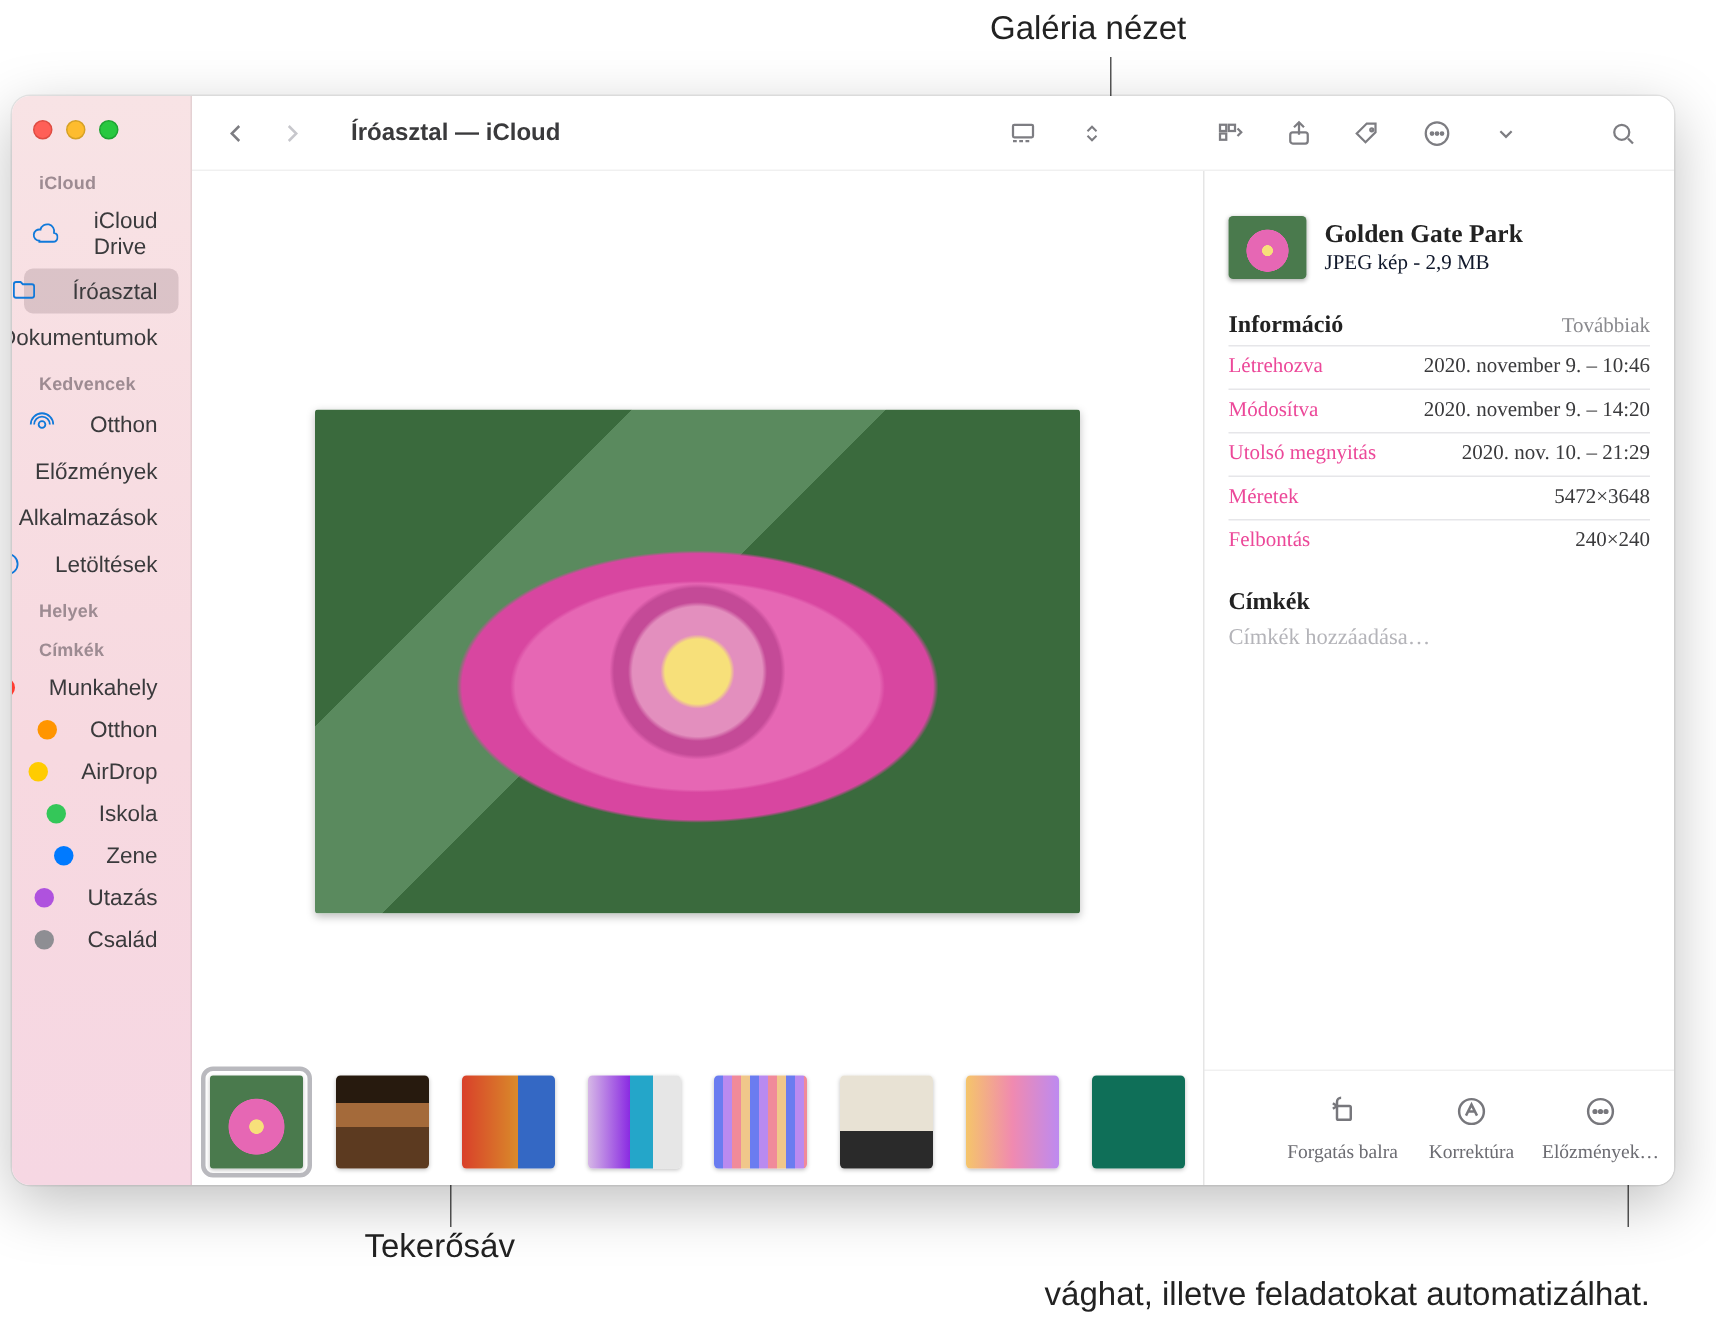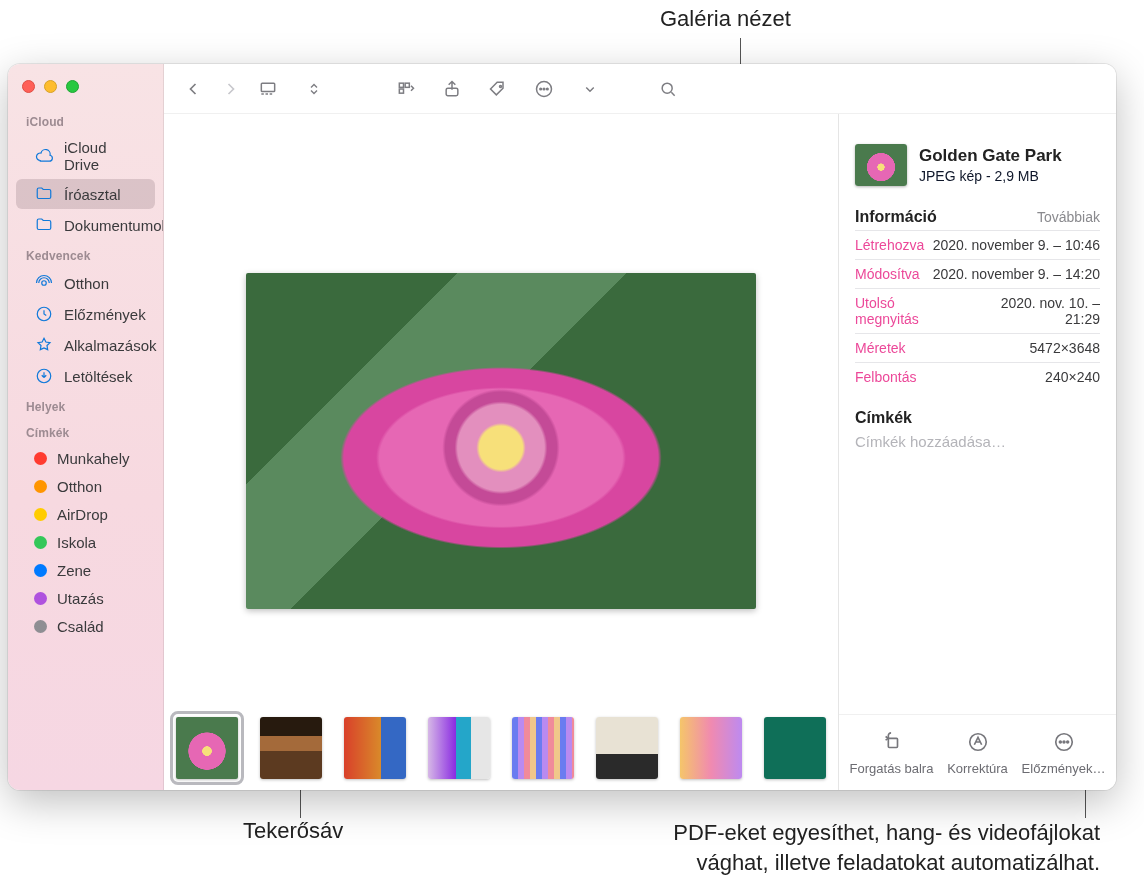--- a/index.html
+++ b/index.html
@@ -81,26 +81,27 @@
   .tdot.green { background: #28c840; border: 1px solid #1ea433; }
 
   .sb-section {
     font-size: 12px;
     color: #9d8b92;
     font-weight: 600;
     padding: 8px 18px 4px;
     letter-spacing: .01em;
   }
   .sb-item {
-    display: flex; align-items: center; gap: 10px;
+    display: flex; align-items: center; gap: 22px;
     padding: 5px 14px 5px 18px;
     border-radius: 6px;
     margin: 1px 8px;
     color: #3a3a3c;
     cursor: default;
+    justify-content: flex-end;
   }
   .sb-item.active {
     background: rgba(120, 90, 100, 0.22);
   }
   .sb-icon { width: 20px; height: 20px; display:flex; align-items:center; justify-content:center; color:#1079da; flex:0 0 20px; }
   .sb-icon svg { width: 18px; height: 18px; }
   .sb-label { font-size: 15px; }
   .tag-dot { width: 13px; height: 13px; border-radius: 50%; flex:0 0 13px; }
 
   
@@ -188,24 +189,25 @@
   .t2{background: linear-gradient(#271a0e 0 30%, #a46a3a 30% 55%, #5c3a20 55% 100%);}
   .t3{background: linear-gradient(90deg,#d9402a,#d98a2a 60%,#3468c4 60%);}
   .t4{background: linear-gradient(90deg,#d6b8e6,#8a2be2 45%,#24a6c9 45% 70%,#e6e6e6 70%);}
   .t5{background: repeating-linear-gradient(90deg,#6a7cf0 0 6px,#b98af0 6px 12px,#f08a9a 12px 18px,#f0c78a 18px 24px);}
   .t6{background: linear-gradient(#e8e2d4 0 60%, #2a2a2a 60% 100%);}
   .t7{background: linear-gradient(90deg,#f5c56a,#f08ab0,#bd8af0);}
   .t8{background: linear-gradient(#0f6f58,#0f6f58);}
 
   
   .info {
-    width: 278px;
+    width: 314px;
     border-left: 1px solid rgba(0,0,0,0.1);
     display:flex; flex-direction:column;
     font-size: 14px;
+    font-family: Liberation Serif, serif;
   }
   .info-head {
     display:flex; gap:12px; align-items:center;
     padding: 30px 16px 14px;
   }
   .info-thumb {
     width:52px; height:42px; border-radius:3px;
     box-shadow: 0 1px 3px rgba(0,0,0,0.3);
     background: radial-gradient(circle at 50% 55%, #f7e07a 0 10%, #e667b4 11% 40%, #4a7a4d 41% 100%);
   }
@@ -227,21 +229,21 @@
   .info-row:first-child{border-top:1px solid #e6e6e9;}
   .info-row .k { color:#ec4899; }
   .info-row .v { color:#3a3a3c; text-align:right; }
   .tags-head { padding: 18px 16px 4px; font-weight:700; font-size:16px;}
   .tags-input {
     margin: 2px 16px; color:#b4b4b9;
     font-size:15px;
   }
   .info-actions {
     margin-top:auto;
-    display:flex; justify-content:center;
+    display:flex; justify-content:flex-end;
     padding: 12px 6px 14px;
     border-top: 1px solid rgba(0,0,0,0.06);
   }
   .action {
     display:flex; flex-direction:column; align-items:center; gap:4px;
     color:#6c6c72; font-size:13px;
     width: 86px; text-align:center;
   }
   .action .aicon {
     width:30px;height:30px;border-radius:50%;
@@ -253,21 +255,21 @@
 </head>
 <body>
 
 <div class="callout-top">Galéria nézet</div>
 <div class="callout-top-line"></div>
 
 <div class="callout-bl">Tekerősáv</div>
 <div class="callout-bl-line"></div>
 
 <div class="callout-br">
-  <span>PDF-eket egyesíthet, hang- és videofájlokat</span><br>
+  <br>
   <span>vághat, illetve feladatokat automatizálhat.</span>
 </div>
 <div class="callout-br-line"></div>
 
 <div class="window">
 
   <div class="sidebar">
     <div class="traffic">
       <div class="tdot red"></div>
       <div class="tdot yellow"></div>
@@ -381,20 +383,21 @@
       <div class="tbtn">
         <svg viewBox="0 0 24 24" fill="none" stroke="currentColor" stroke-width="2">
             <path d="M15 6l-6 6 6 6"></path>
           </svg>
       </div>
       <div class="tbtn" style="color:#c7c7cc">
         <svg viewBox="0 0 24 24" fill="none" stroke="currentColor" stroke-width="2">
             <path d="M9 6l6 6-6 6"></path>
           </svg>
       </div>
+      <div class="title">Íróasztal — iCloud</div>
 
       <div class="tbar-right">
         <div class="tbtn">
           <svg viewBox="0 0 24 24" fill="none" stroke="currentColor" stroke-width="1.8">
               <rect x="4" y="5" width="16" height="10" rx="1"></rect>
               <path d="M4 18h3M9 18h3M14 18h3"></path>
             </svg>
         </div>
         <div class="tbtn small">
           <svg viewBox="0 0 24 24" fill="none" stroke="currentColor" stroke-width="1.8">

